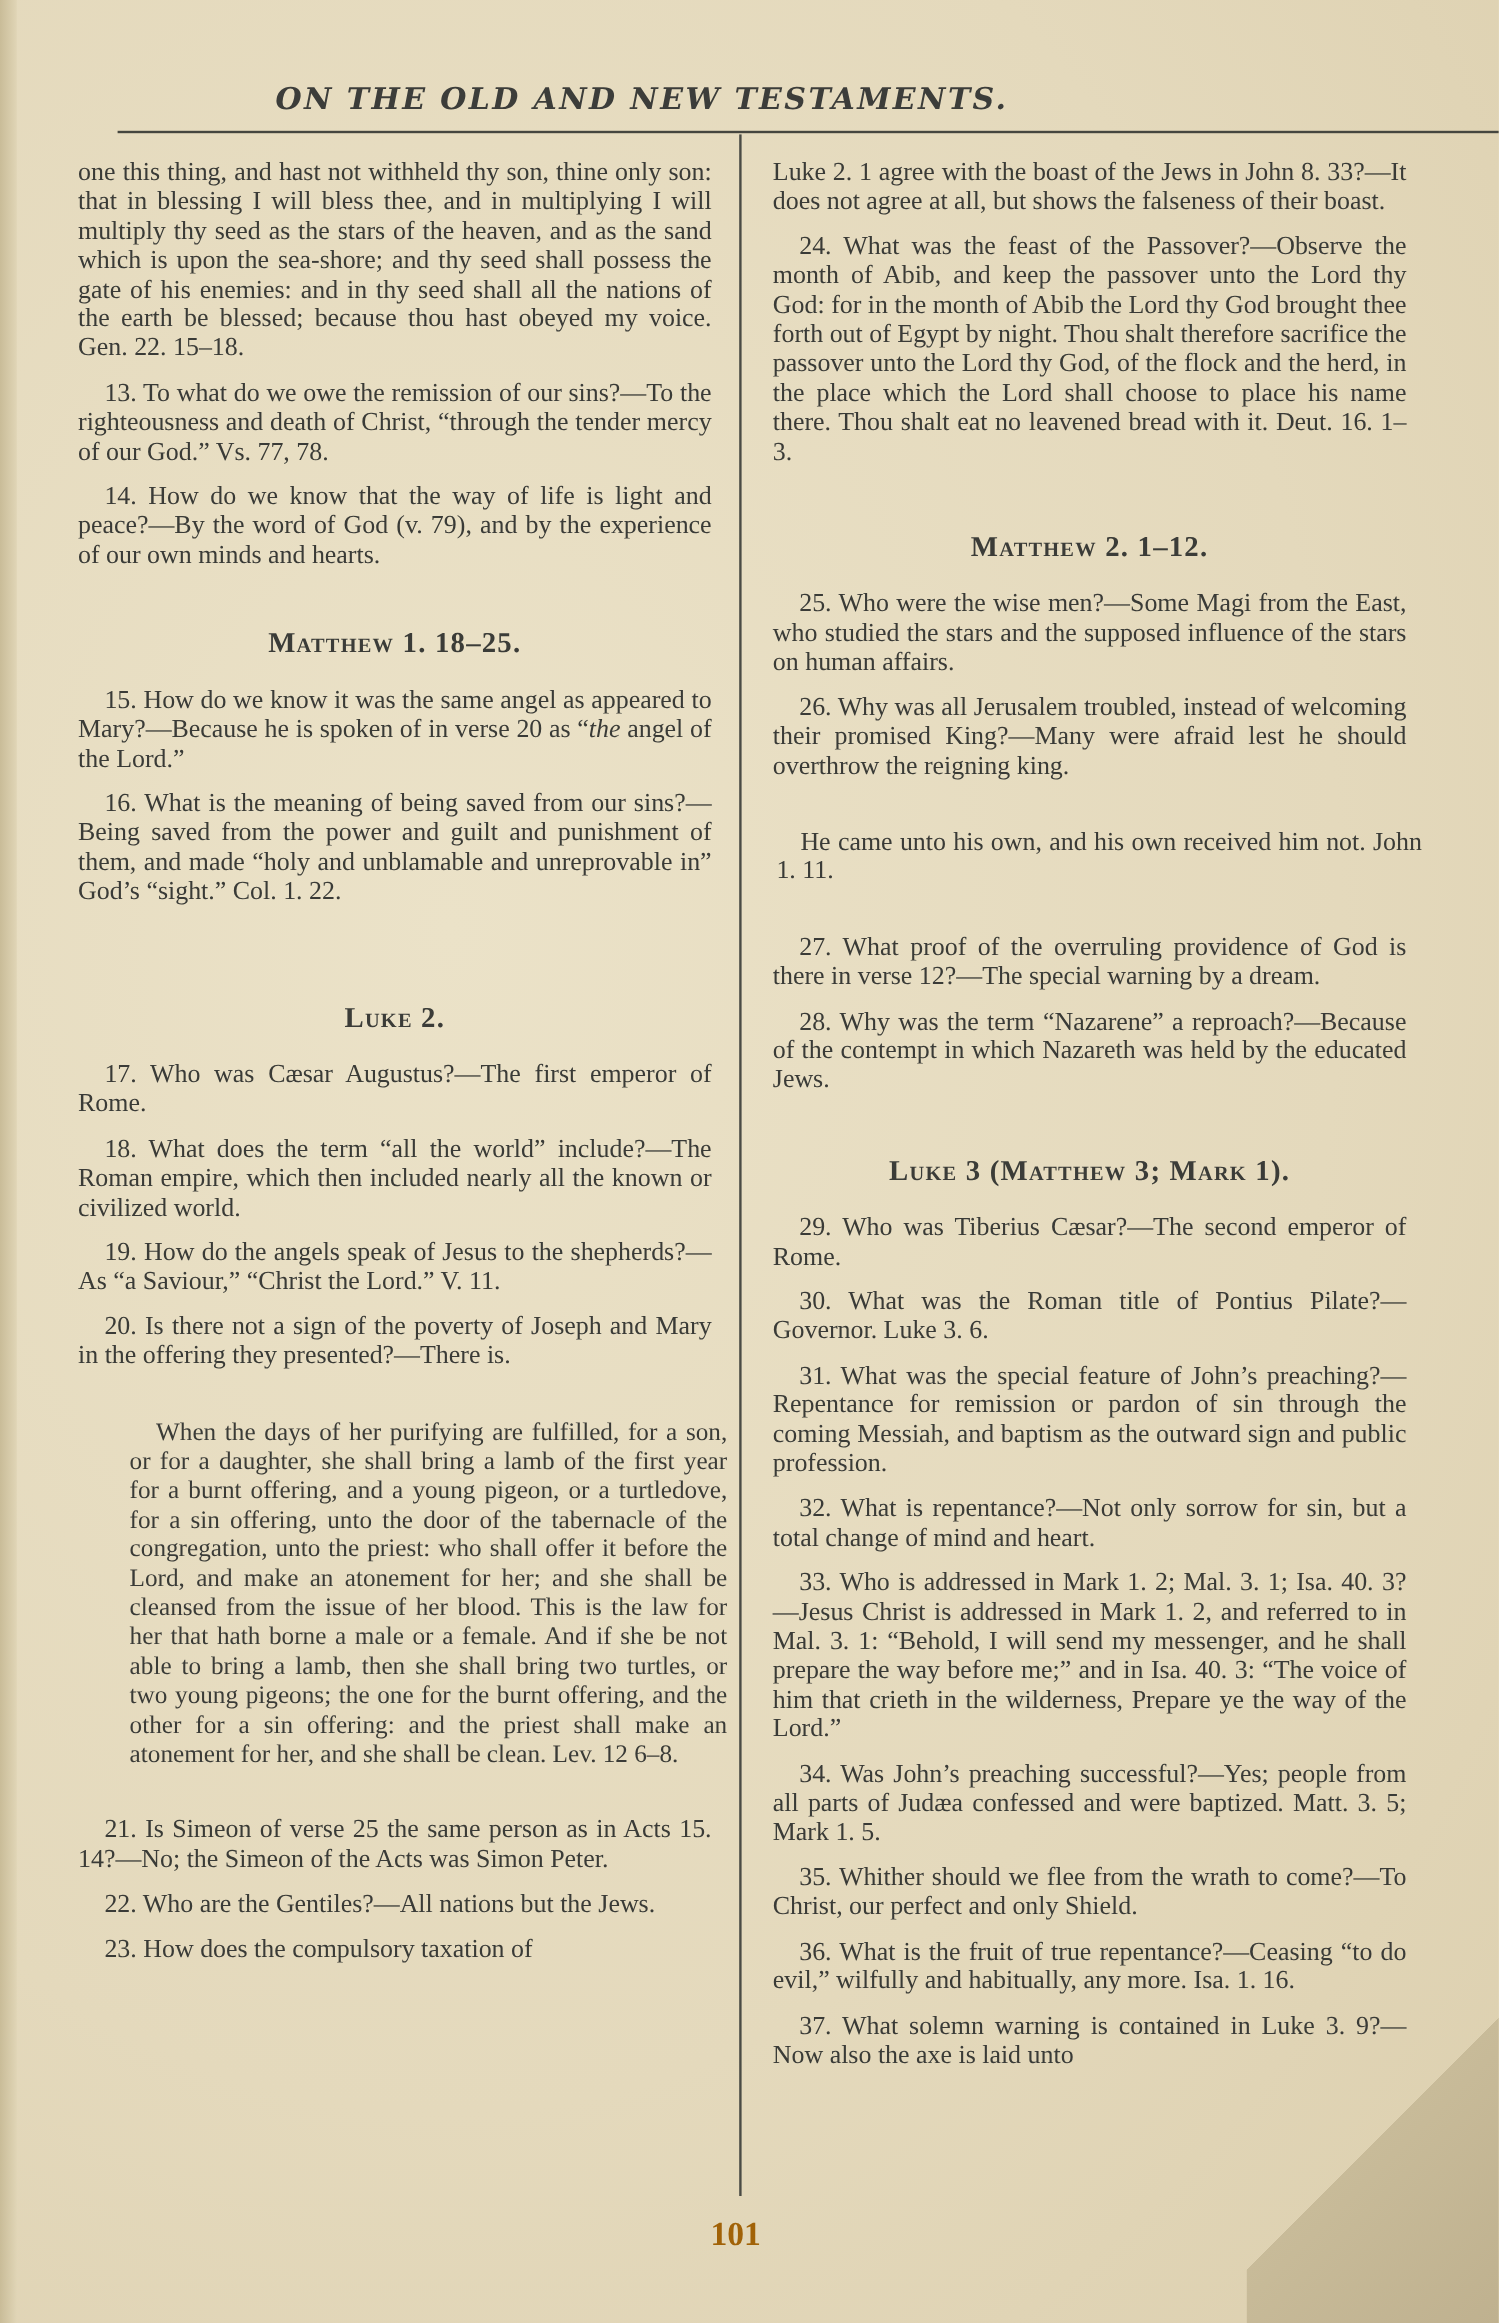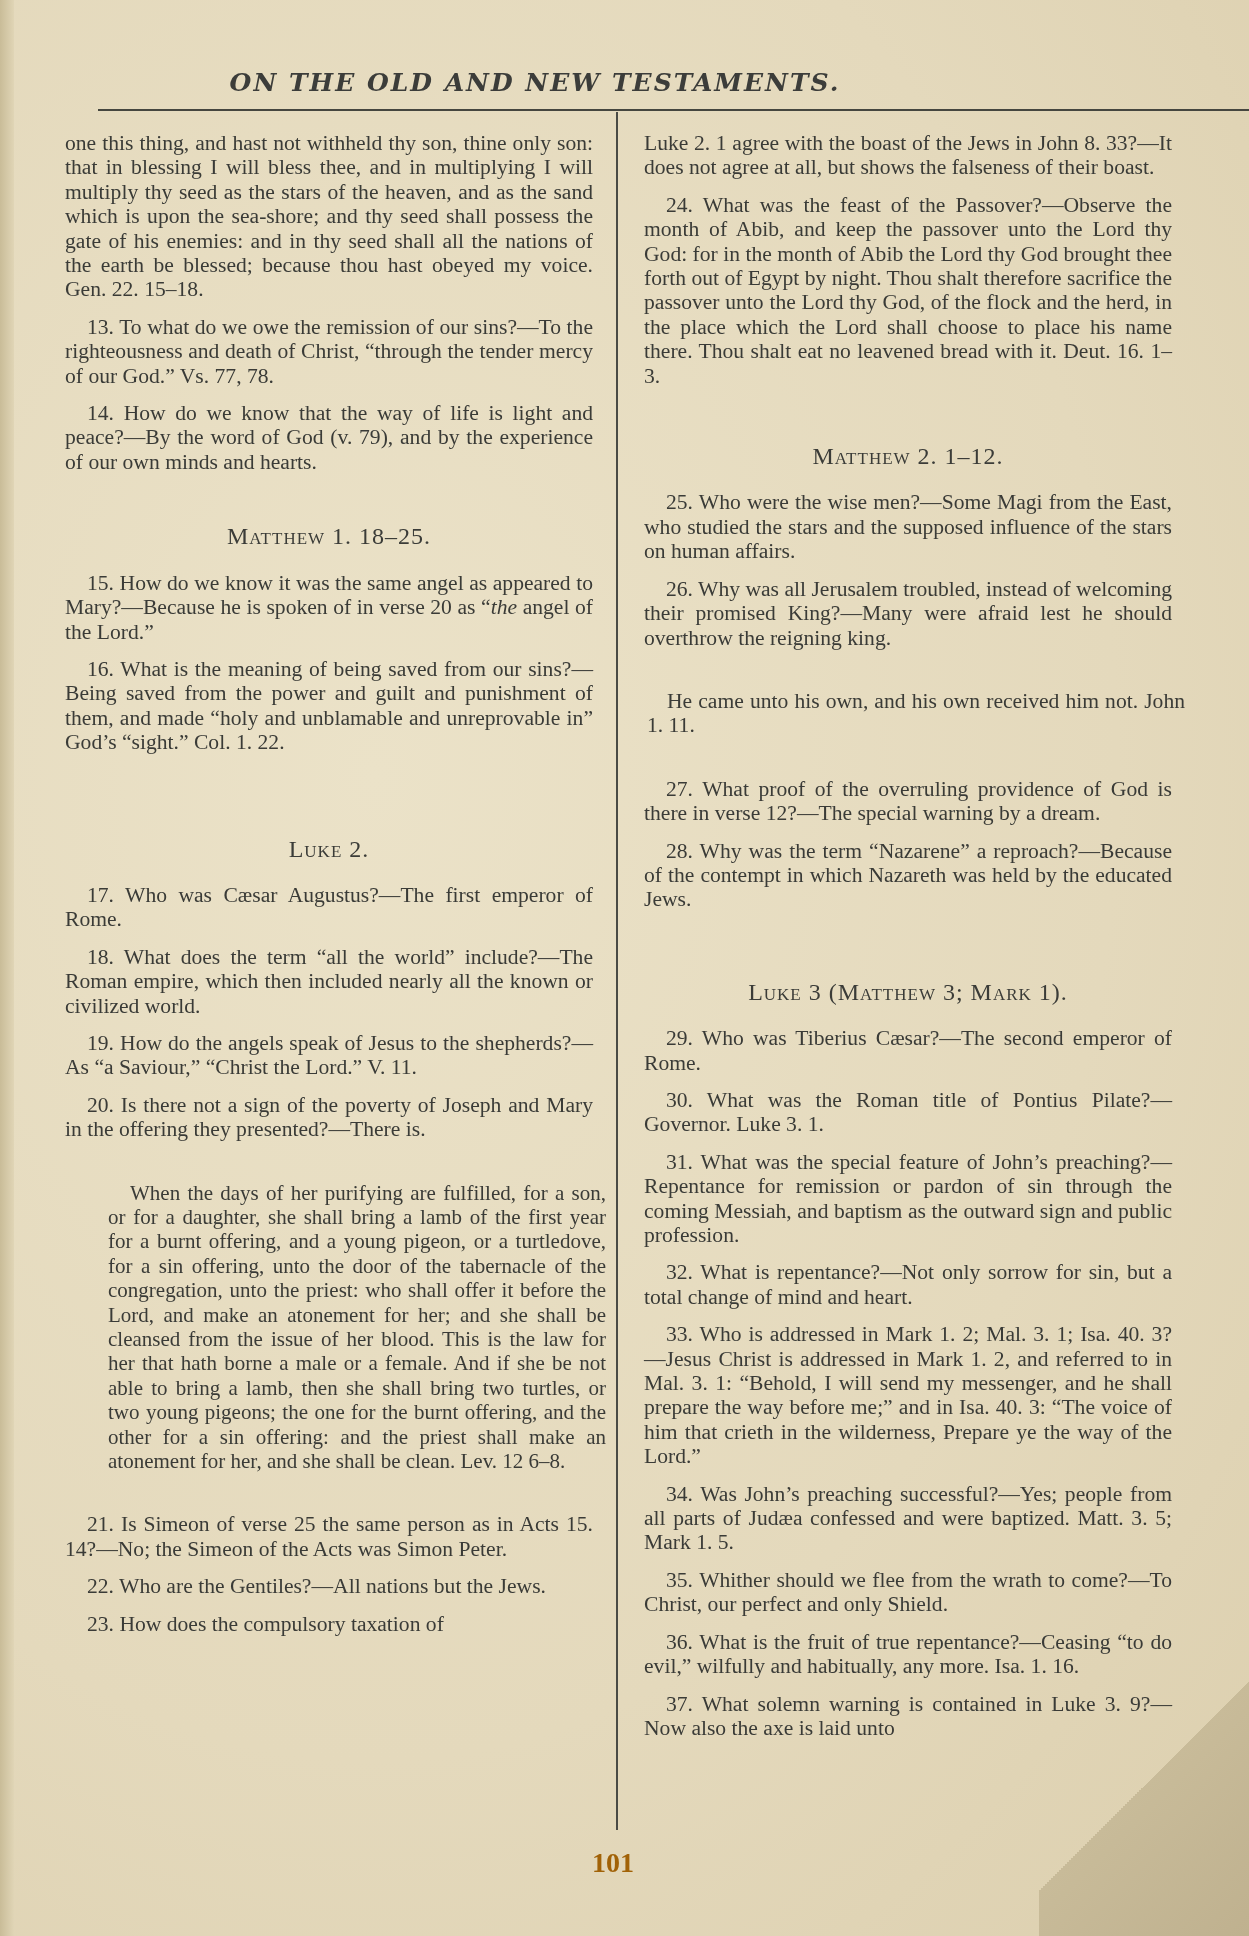--- a/index.html
+++ b/index.html
@@ -46,20 +46,21 @@
     .col-rule {
       position: absolute; left: 616px; top: 112px; width: 2px; height: 1718px;
       background: #4a4b45;
     }
     .q { margin: 13px; text-indent: 22px; }
     .q.cont { text-indent: 0; }
     .heading {
       text-align: center; font-size: 24px; letter-spacing: 1px;
       font-variant: small-caps; margin: 50px 0 22px 0; color: #3b3c38;
       text-indent: 0;
+      font-weight: bold;
     }
     .quote { margin: 0; padding-left: 56px; text-indent: 22px; font-size: 21px; line-height: 24.4px; }
     .quote-r { margin: 0; padding-left: 16px; text-indent: 20px; }
     .gap-m { height: 26px; }
     .page-number {
       position: absolute; left: 592px; top: 1847px;
       font-family: "Liberation Serif", serif; font-weight: bold;
       font-size: 28px; color: #a16207;
     }
     em { font-style: italic; }
@@ -110,24 +111,24 @@
   <p class="q">25. Who were the wise men?—Some Magi from the East, who studied the stars and the supposed influence of the stars on human affairs.</p>
   <p class="q">26. Why was all Jerusalem troubled, instead of welcoming their promised King?—Many were afraid lest he should overthrow the reigning king.</p>
 
   <div class="gap-m"></div>
   <p class="quote-r">He came unto his own, and his own received him not.  John 1. 11.</p>
   <div class="gap-m"></div>
 
   <p class="q">27. What proof of the overruling providence of God is there in verse 12?—The special warning by a dream.</p>
   <p class="q">28. Why was the term “Nazarene” a reproach?—Because of the contempt in which Nazareth was held by the educated Jews.</p>
 
-  <p class="heading" style="margin-top:68px">Luke 3 (Matthew 3; Mark 1).</p>
+  <p class="heading" style="margin-top:52px">Luke 3 (Matthew 3; Mark 1).</p>
 
   <p class="q">29. Who was Tiberius Cæsar?—The second emperor of Rome.</p>
-  <p class="q">30. What was the Roman title of Pontius Pilate?—Governor.  Luke 3. 1.</p>
+  <p class="q">30. What was the Roman title of Pontius Pilate?—Governor.  Luke 3. 6.</p>
   <p class="q">31. What was the special feature of John’s preaching?—Repentance for remission or pardon of sin through the coming Messiah, and baptism as the outward sign and public profession.</p>
   <p class="q">32. What is repentance?—Not only sorrow for sin, but a total change of mind and heart.</p>
   <p class="q">33. Who is addressed in Mark 1. 2; Mal. 3. 1; Isa. 40. 3?—Jesus Christ is addressed in Mark 1. 2, and referred to in Mal. 3. 1: “Behold, I will send my messenger, and he shall prepare the way before me;” and in Isa. 40. 3: “The voice of him that crieth in the wilderness, Prepare ye the way of the Lord.”</p>
   <p class="q">34. Was John’s preaching successful?—Yes; people from all parts of Judæa confessed and were baptized.  Matt. 3. 5; Mark 1. 5.</p>
   <p class="q">35. Whither should we flee from the wrath to come?—To Christ, our perfect and only Shield.</p>
   <p class="q">36. What is the fruit of true repentance?—Ceasing “to do evil,” wilfully and habitually, any more.  Isa. 1. 16.</p>
   <p class="q">37. What solemn warning is contained in Luke 3. 9?—Now also the axe is laid unto</p>
 </div>
 
 <div class="page-number">101</div>

